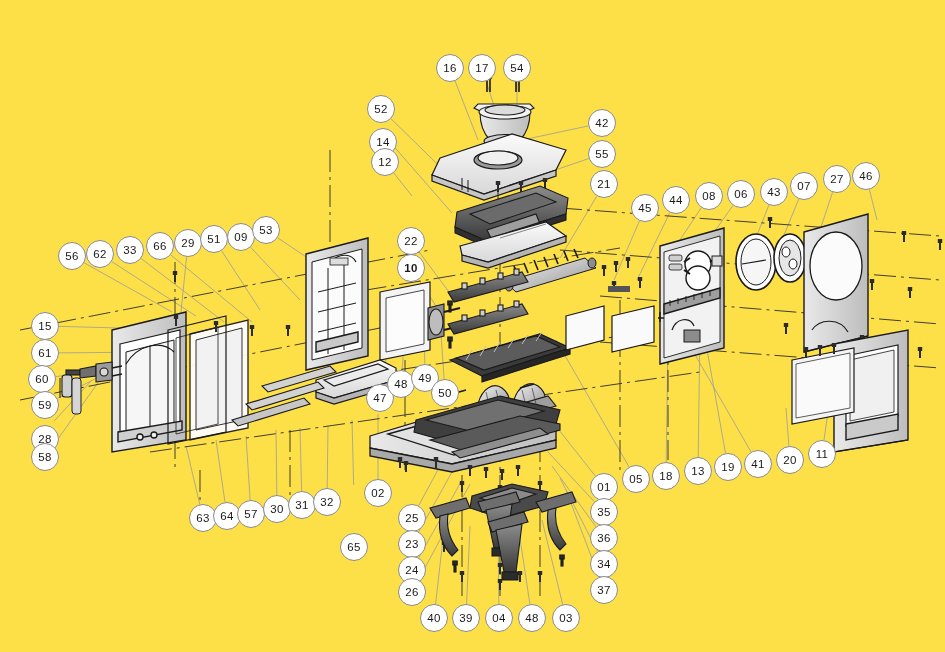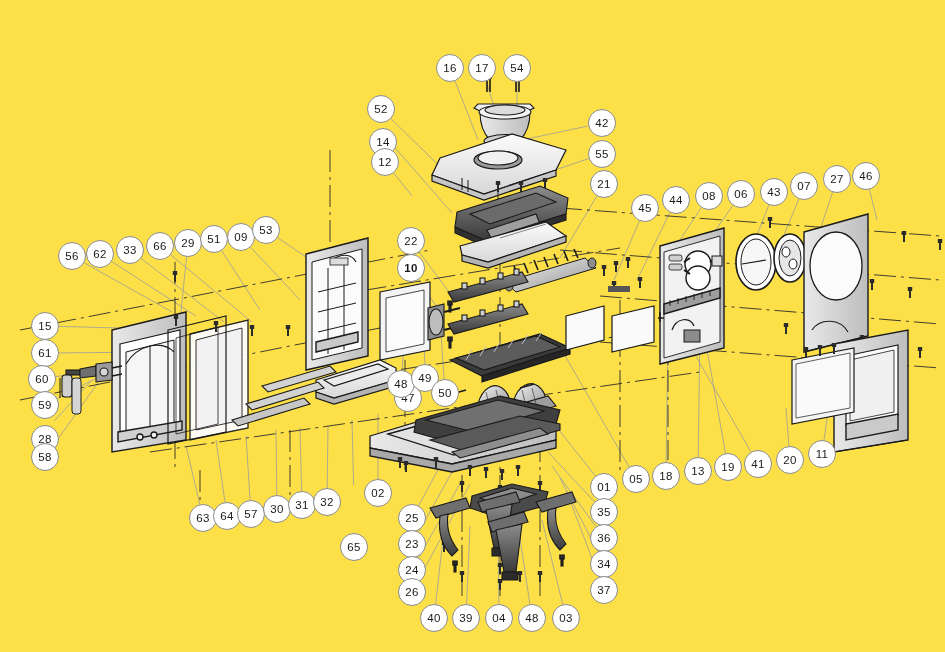--- a/index.html
+++ b/index.html
@@ -489,21 +489,21 @@
     <div class="balloon" style="left: 174px; top: 229px;">29</div>
     <div class="balloon" style="left: 200px; top: 225px;">51</div>
     <div class="balloon" style="left: 227px; top: 223px;">09</div>
     <div class="balloon" style="left: 252px; top: 216px;">53</div>
     <div class="balloon" style="left: 31px; top: 312px;">15</div>
     <div class="balloon" style="left: 31px; top: 339px;">61</div>
     <div class="balloon" style="left: 28px; top: 365px;">60</div>
     <div class="balloon" style="left: 31px; top: 391px;">59</div>
     <div class="balloon" style="left: 31px; top: 425px;">28</div>
     <div class="balloon" style="left: 31px; top: 443px;">58</div>
-    <div class="balloon" style="left: 366px; top: 384px; margin-left: 28px;">47</div>
+    <div class="balloon" style="left: 366px; top: 384px;">47</div>
     <div class="balloon" style="left: 387px; top: 370px;">48</div>
     <div class="balloon" style="left: 411px; top: 364px;">49</div>
     <div class="balloon" style="left: 431px; top: 379px;">50</div>
     <div class="balloon" style="left: 189px; top: 504px;">63</div>
     <div class="balloon" style="left: 213px; top: 502px;">64</div>
     <div class="balloon" style="left: 237px; top: 500px;">57</div>
     <div class="balloon" style="left: 263px; top: 495px;">30</div>
     <div class="balloon" style="left: 288px; top: 491px;">31</div>
     <div class="balloon" style="left: 313px; top: 488px;">32</div>
     <div class="balloon" style="left: 340px; top: 485px; margin-top: 48px;">65</div>

